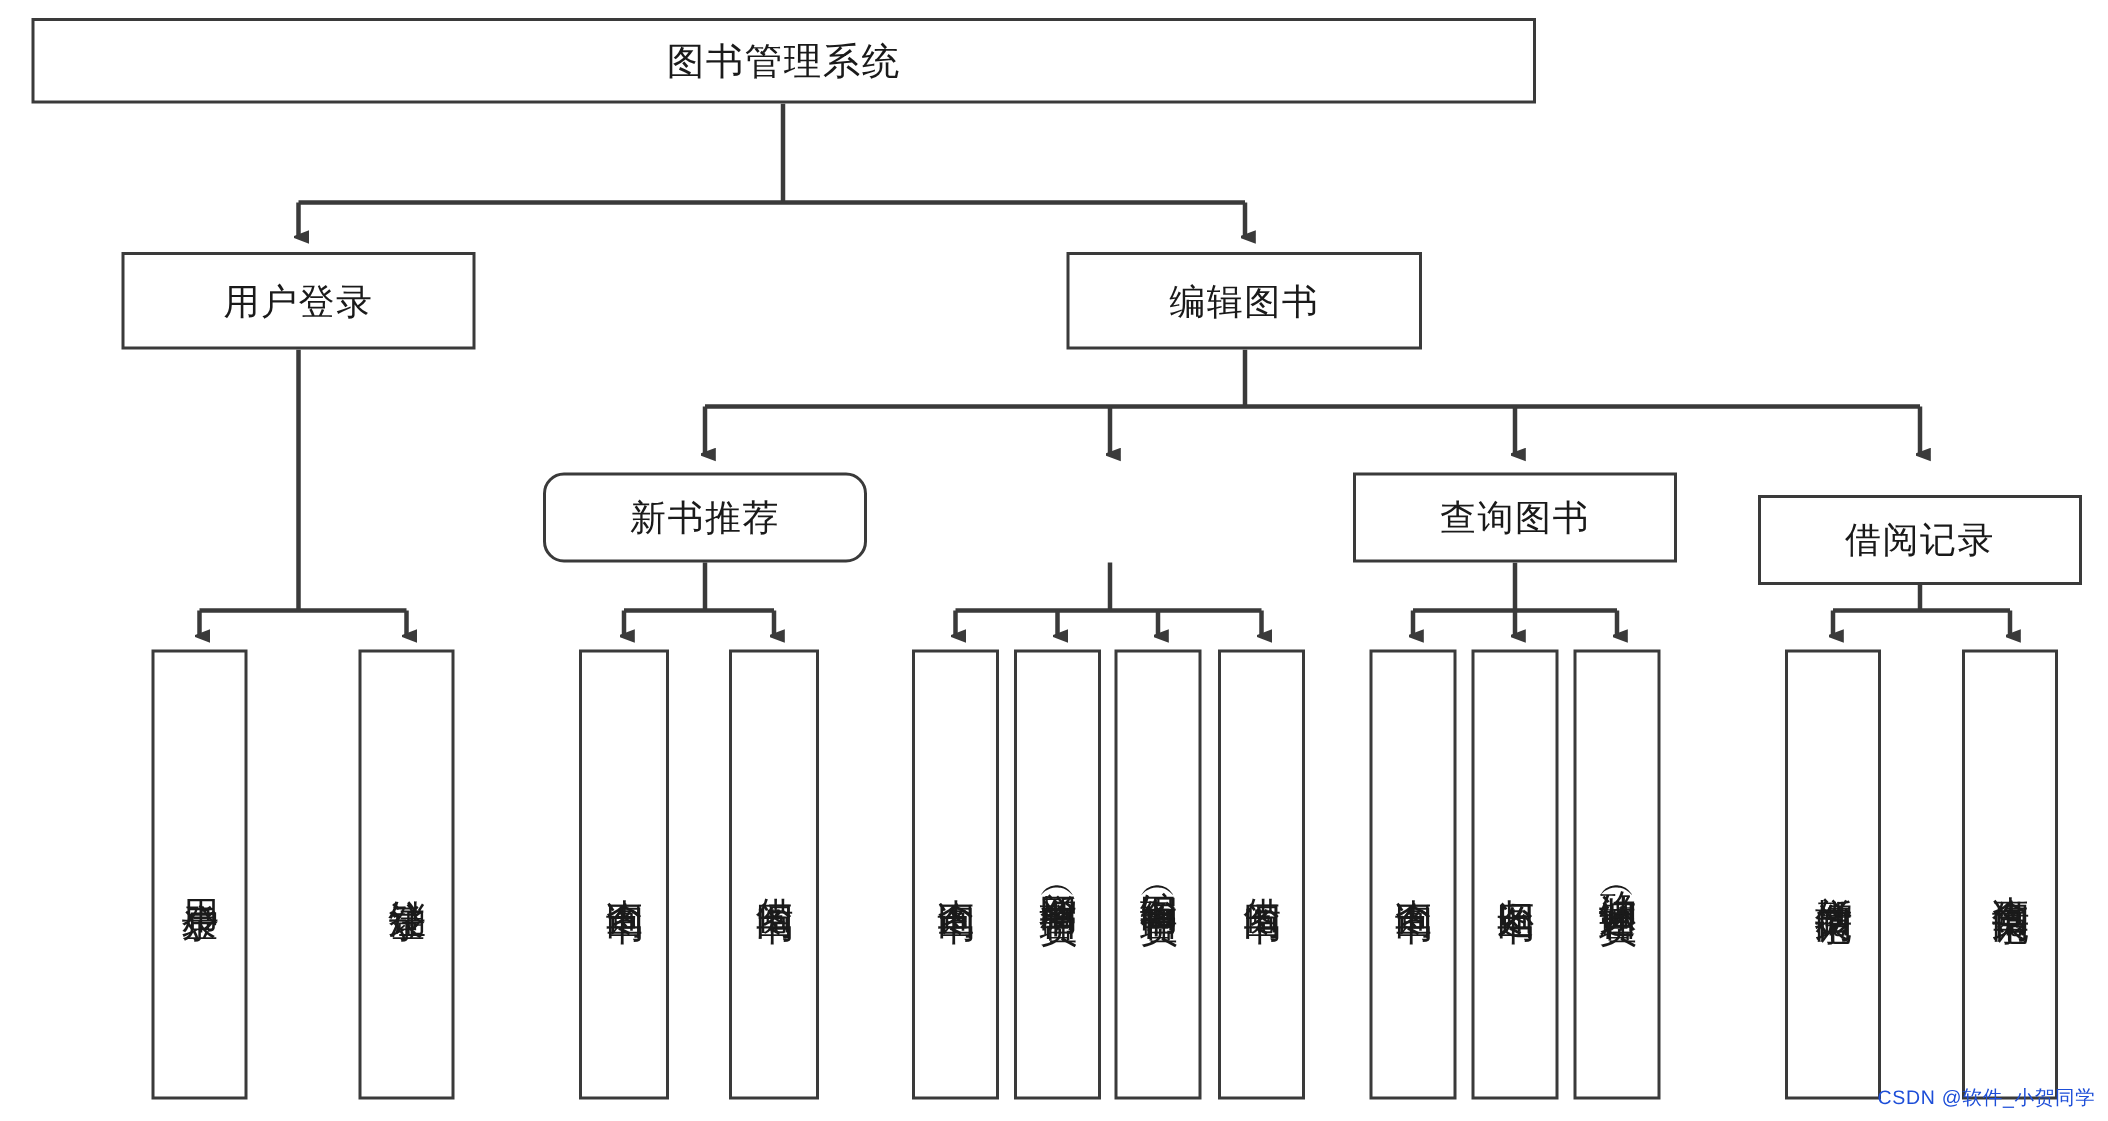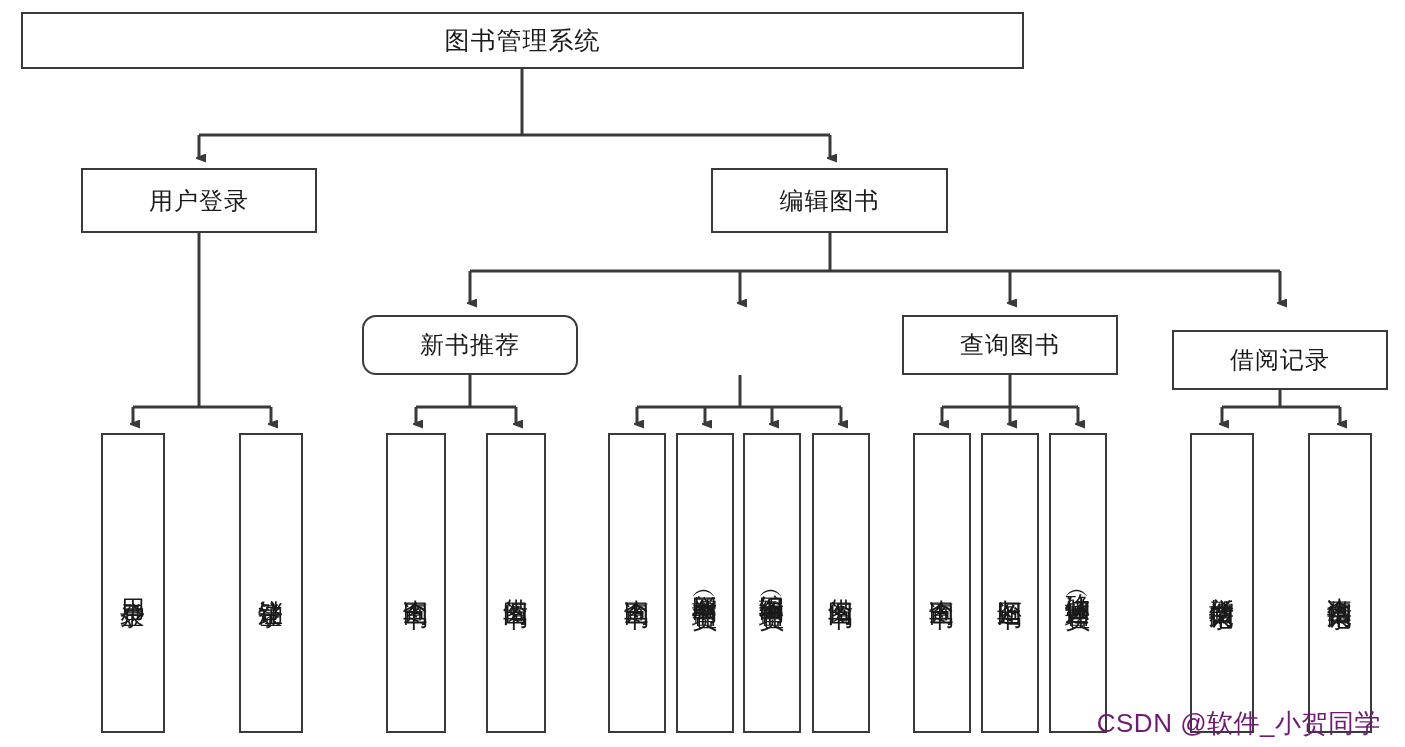--- a/index.html
+++ b/index.html
@@ -52,24 +52,24 @@
     writing-mode: vertical-rl;
     text-orientation: upright;
     font-size: 25px;
     line-height: 1.12;
     letter-spacing: 2px;
     text-align: center;
     white-space: nowrap;
   }
   .watermark {
     position: absolute;
-    right: 24px;
+    right: 8px;
     bottom: 6px;
-    font-size: 26px;
-    color: #701a75;
+    font-size: 13px;
+    color: #1d4ed8;
     white-space: nowrap;
     letter-spacing: 0.5px;
   }
 </style>
 </head>
 <body>
 
 <div id="canvas">
 
   <svg class="edges" viewBox="0 0 1405 747">

